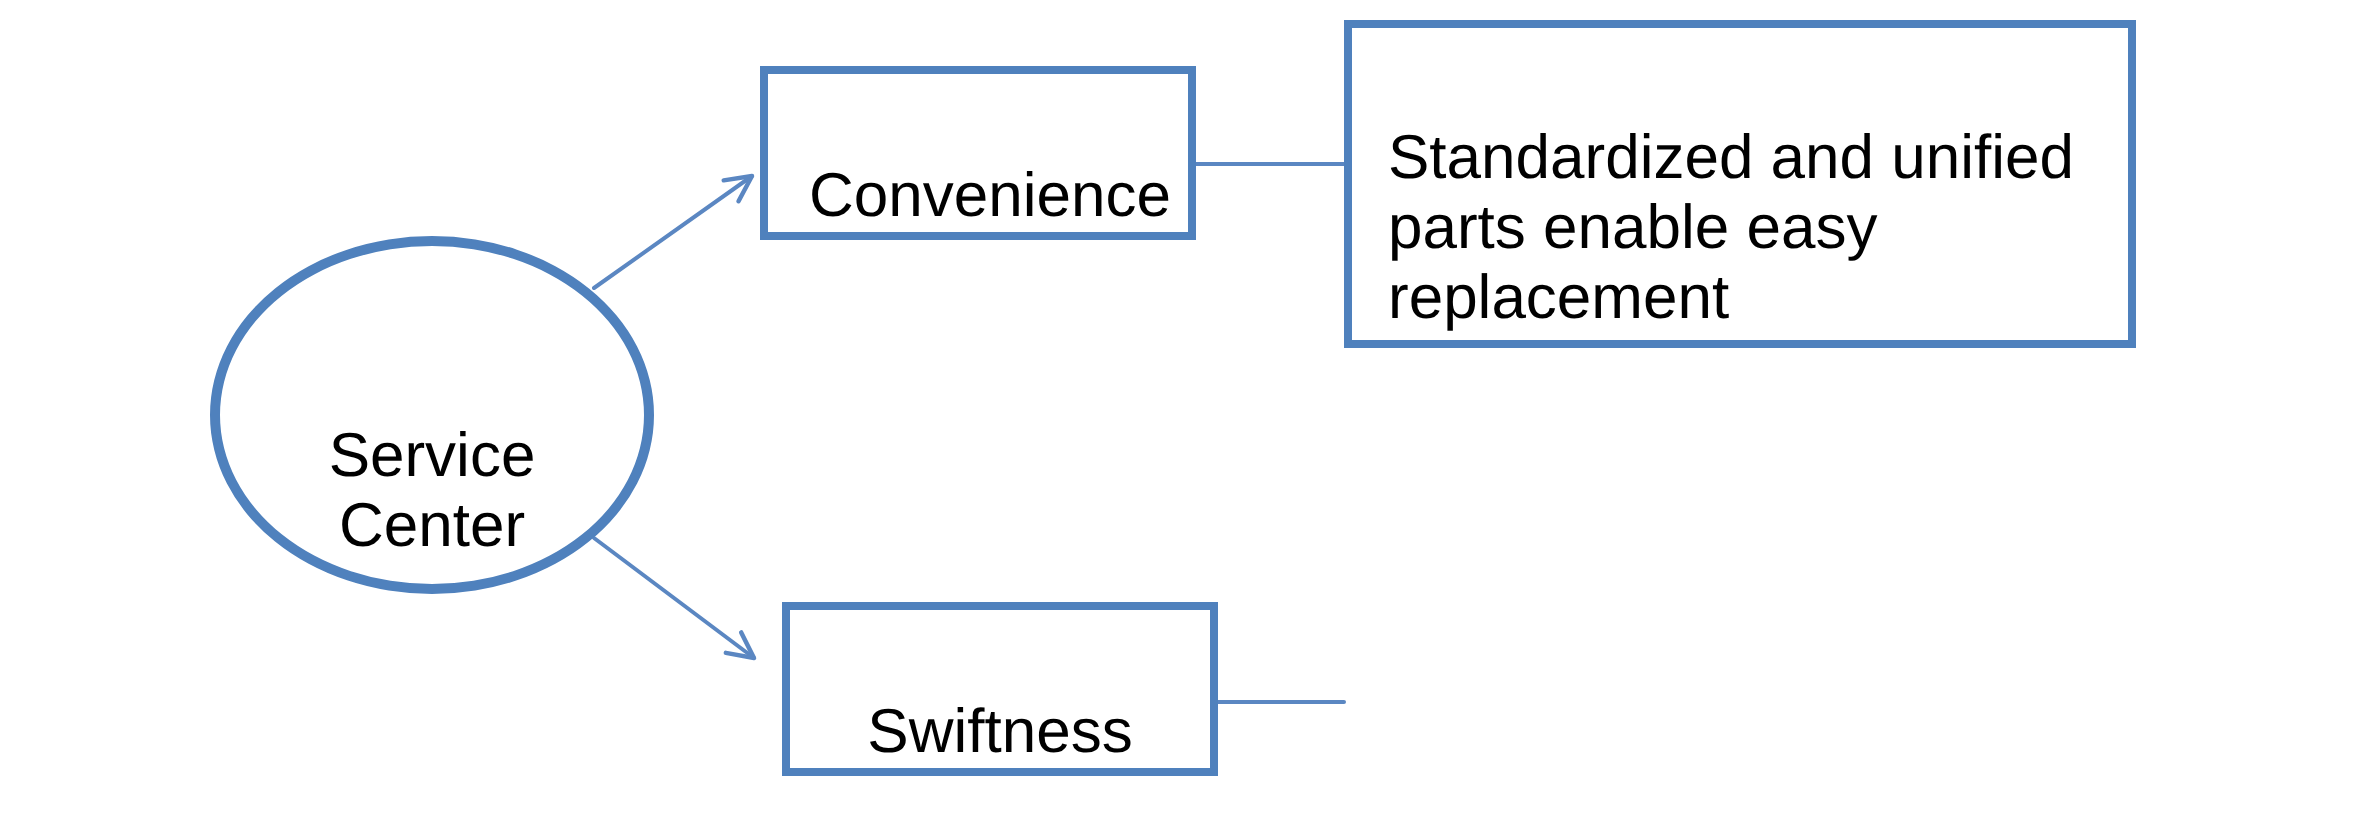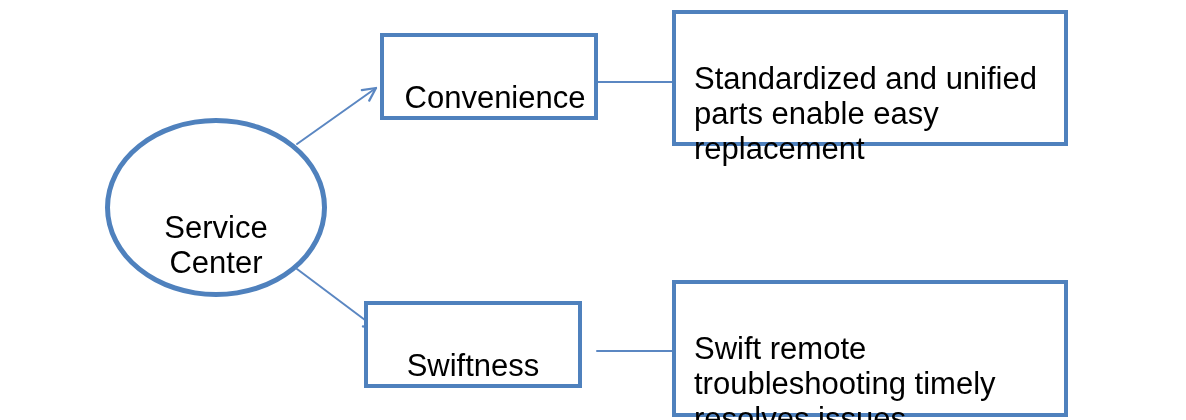--- a/index.html
+++ b/index.html
@@ -53,24 +53,24 @@
   .node-ellipse .node-label {
     transform: translateY(-12px);
   }
   .node-branch {
     width: 218px;
     height: 87px;
     text-align: center;
     padding-top: 8px;
   }
   .node-branch-top { left: 380px; top: 33px; padding-left: 12px; }
-  .node-branch-bottom { left: 364px; top: 301px; }
+  .node-branch-bottom { left: 391px; top: 301px; }
   .node-detail {
     width: 396px;
-    height: 136px;
+    height: 164px;
     text-align: left;
     padding: 12px 8px 0 18px;
   }
   .node-detail-top { left: 672px; top: 10px; }
   .node-detail-bottom { left: 672px; top: 280px; height: 137px; }
 </style>
 </head>
 <body>
 
 <div class="canvas">
@@ -99,19 +99,14 @@
   <div class="node node-detail node-detail-top">
     <span class="node-label">Standardized and unified
 parts enable easy
 replacement</span>
   </div>
 
   <div class="node node-branch node-branch-bottom">
     <span class="node-label">Swiftness</span>
   </div>
 
-  <div class="node node-detail node-detail-bottom">
-    <span class="node-label">Swift remote
-troubleshooting timely
-resolves issues</span>
-  </div>
 
 </div>
 
 </body></html>

